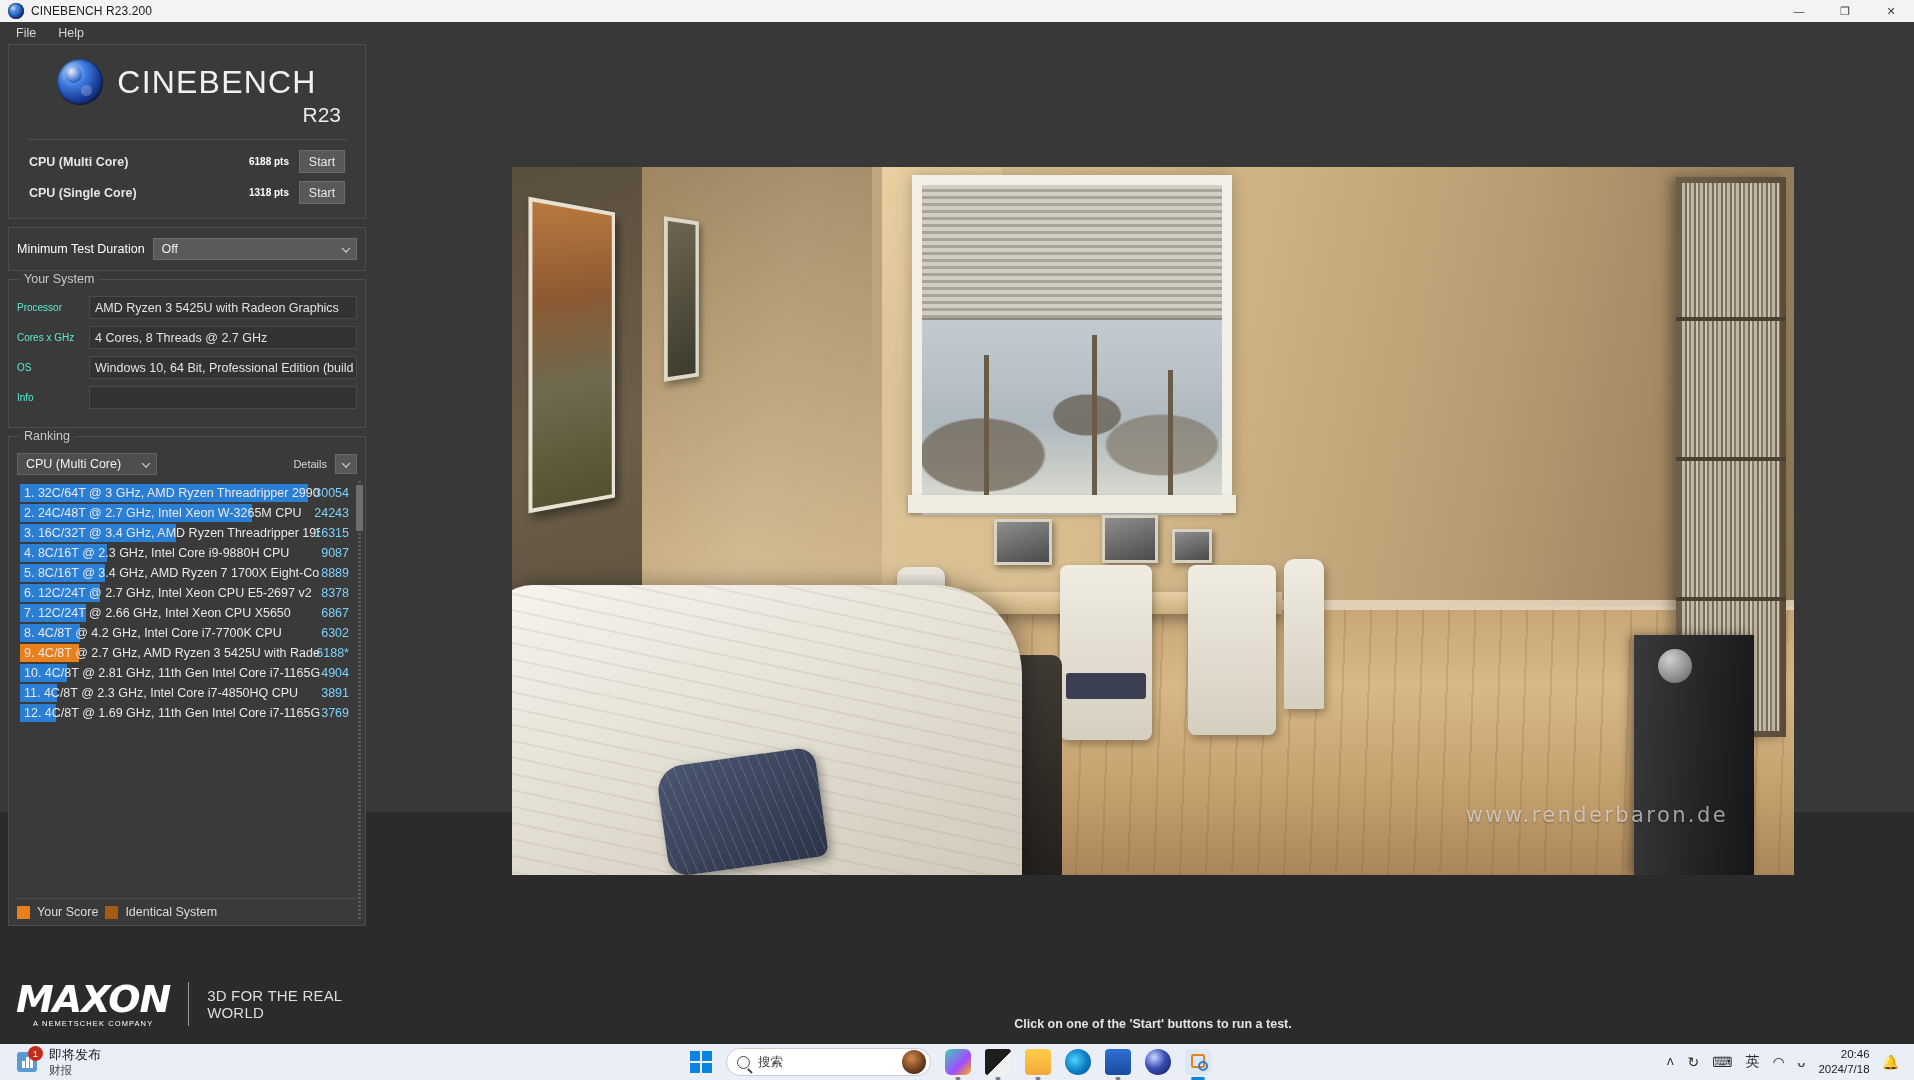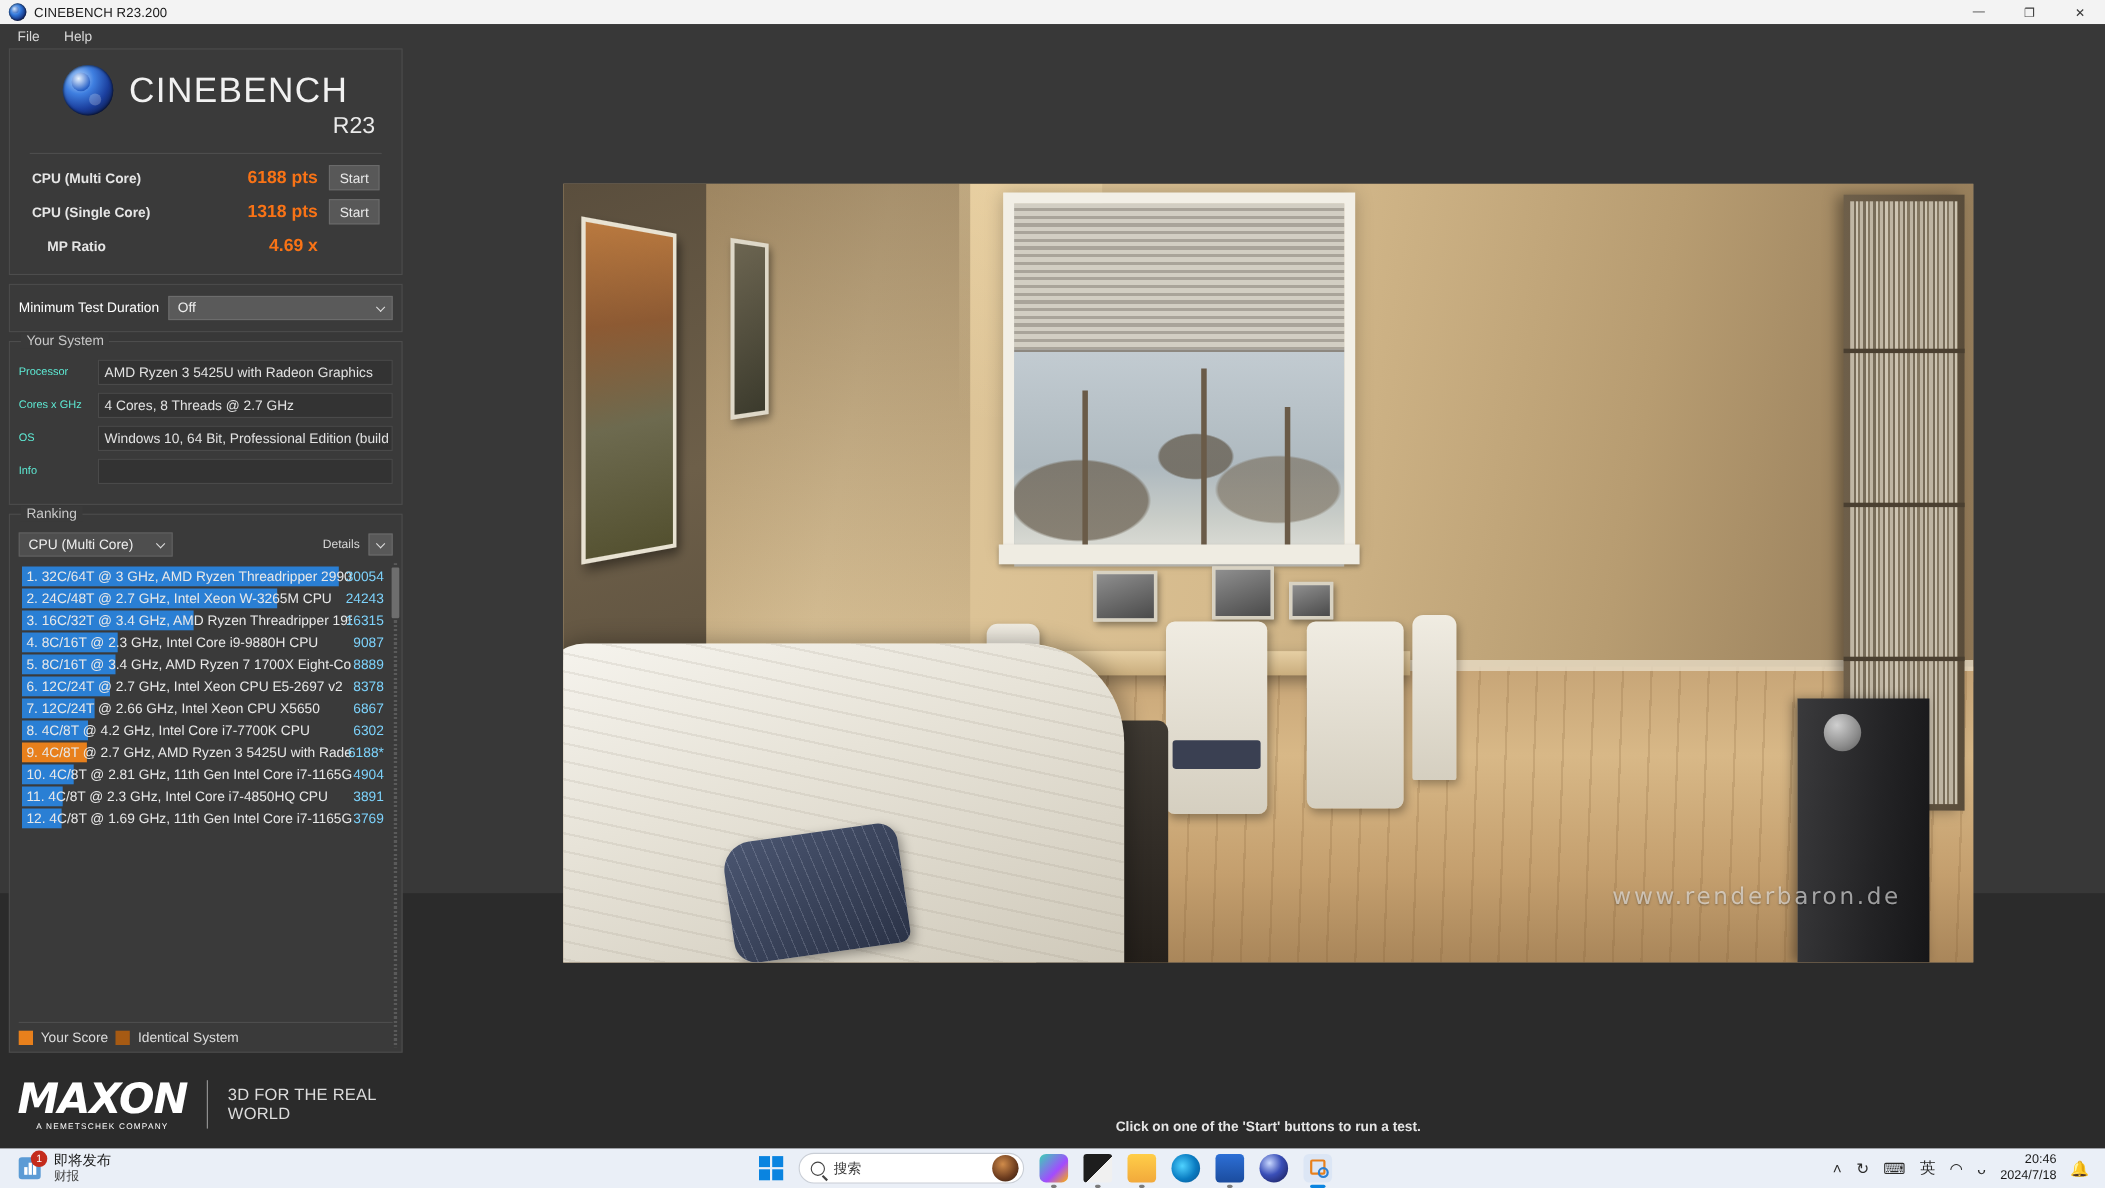--- a/index.html
+++ b/index.html
@@ -86,21 +86,21 @@
   .logo-text { font-size: 32px; color: #f1f1f1; letter-spacing: 1.2px; font-weight: 300; }
   .logo-sub { text-align: right; font-size: 21px; color: #eaeaea; font-weight: 300; padding-right: 6px; margin-top: -2px; }
   .logo-divider { height: 1px; background: #4d4d4d; margin: 12px 0 6px 0; }
 
   .score-row {
     display: flex; align-items: center;
     padding: 4px 2px; height: 31px;
   }
   .score-label { font-size: 12.5px; color: #e6e6e6; font-weight: bold; flex: 1; }
   .score-label.indent { padding-left: 14px; }
-  .score-value { font-size: 16px; color: #f97316; font-weight: bold; margin-right: 10px; }
+  .score-value { font-size: 10px; color: #ffffff; font-weight: bold; margin-right: 10px; }
   .start-btn {
     width: 46px; height: 23px;
     background: #585858; border: 1px solid #6a6a6a;
     color: #e8e8e8; font-size: 12.5px;
     display: flex; align-items: center; justify-content: center;
     cursor: pointer;
   }
   .mp-ratio-pad { width: 46px; }
 
   
@@ -403,25 +403,20 @@
         <div class="score-value">6188 pts</div>
         <div class="start-btn">Start</div>
       </div>
 
       <div class="score-row">
         <div class="score-label">CPU (Single Core)</div>
         <div class="score-value">1318 pts</div>
         <div class="start-btn">Start</div>
       </div>
 
-      <div class="score-row">
-        <div class="score-label indent">MP Ratio</div>
-        <div class="score-value">4.69 x</div>
-        <div class="mp-ratio-pad"></div>
-      </div>
     </div>
 
     <div class="panel dur-panel">
       <div class="dur-label">Minimum Test Duration</div>
       <div class="dur-select">
         <span>Off</span>
         <span class="caret"></span>
       </div>
     </div>
 

